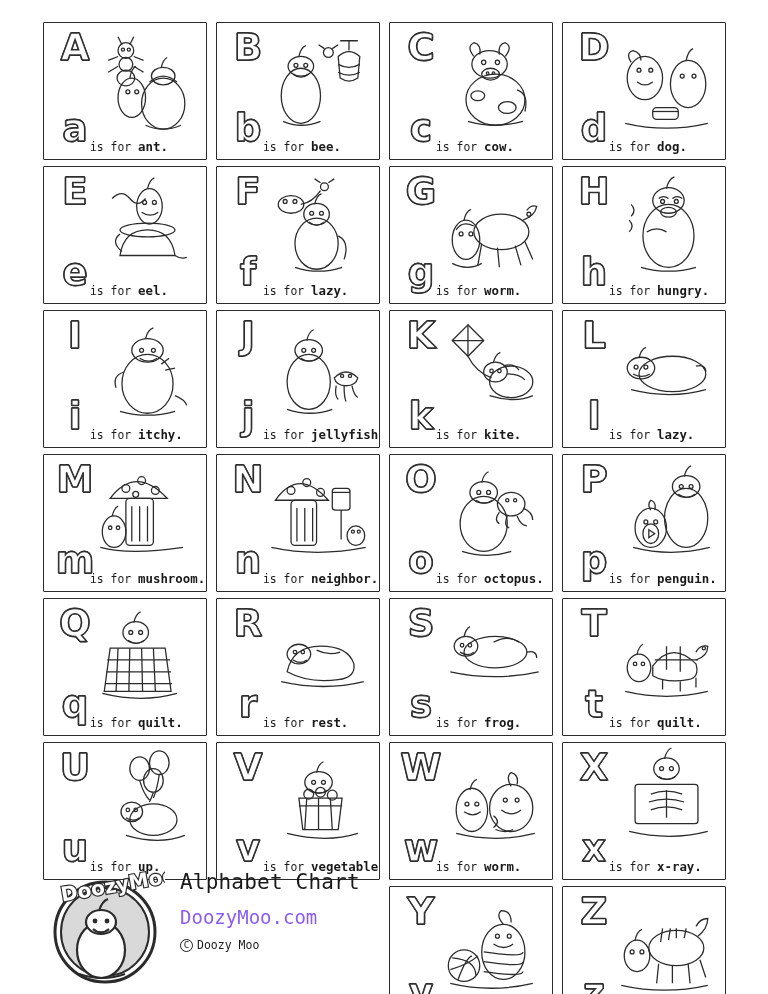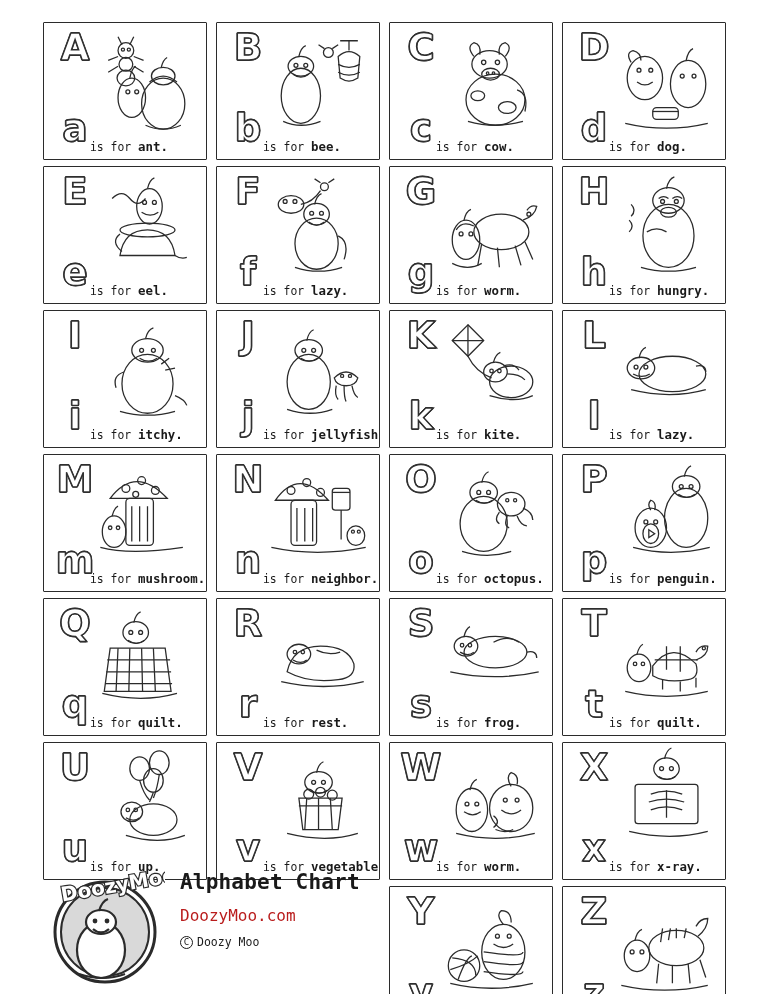--- a/index.html
+++ b/index.html
@@ -93,30 +93,30 @@
     width: 120px; height: 120px;
   }
   .logo svg { width: 100%; height: 100%; }
   .brandtext {
     position: absolute;
     left: 137px; top: 14px;
     width: 200px;
   }
   .chart-title {
     font-family: "DejaVu Sans Mono", monospace;
-    font-weight: 700;
+    font-weight: 400;
     font-size: 21px;
     color: #1a1a1a;
     letter-spacing: 0.2px;
   }
   .site {
     margin-top: 12px;
     font-family: "DejaVu Sans Mono", monospace;
-    font-size: 16px;
-    color: #b91c1c;
+    font-size: 19px;
+    color: #8b5cf6;
   }
   .copyright {
     margin-top: 10px;
     font-family: "DejaVu Sans Mono", monospace;
     font-size: 11.5px;
     color: #1a1a1a;
     display: flex;
     align-items: center;
     gap: 4px;
   }

